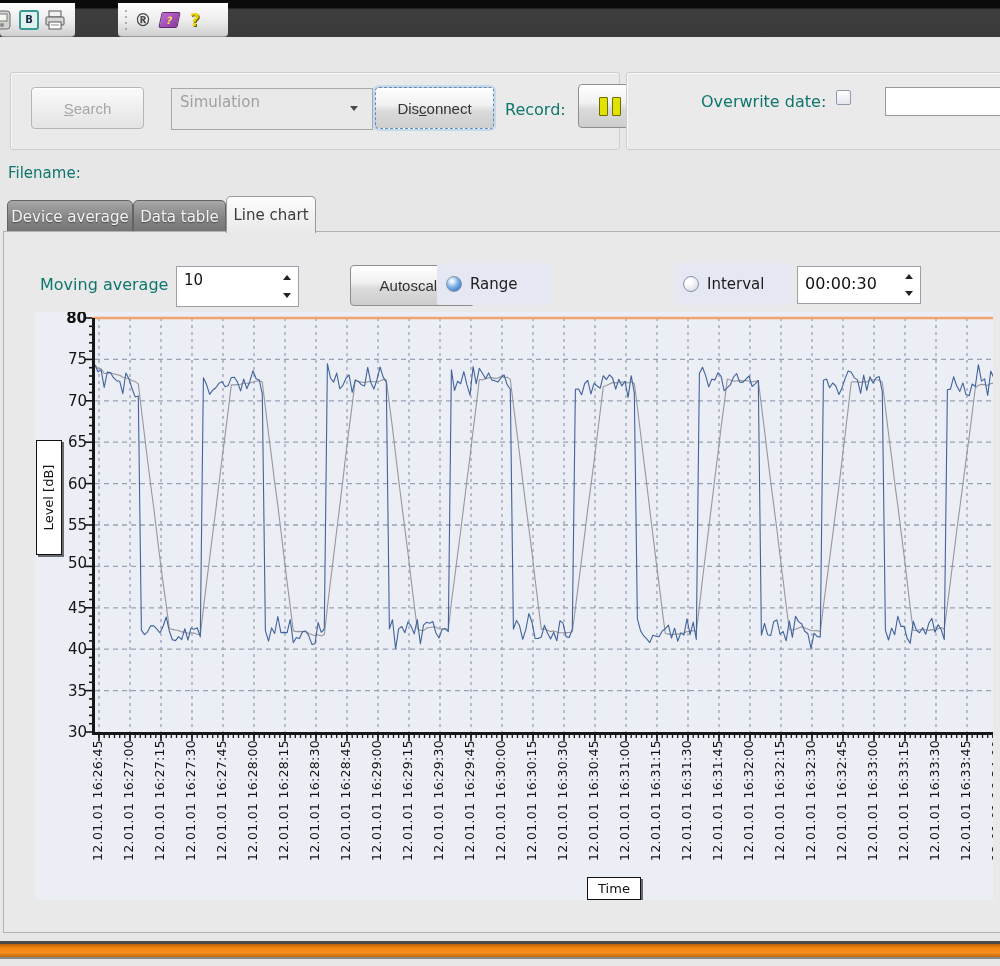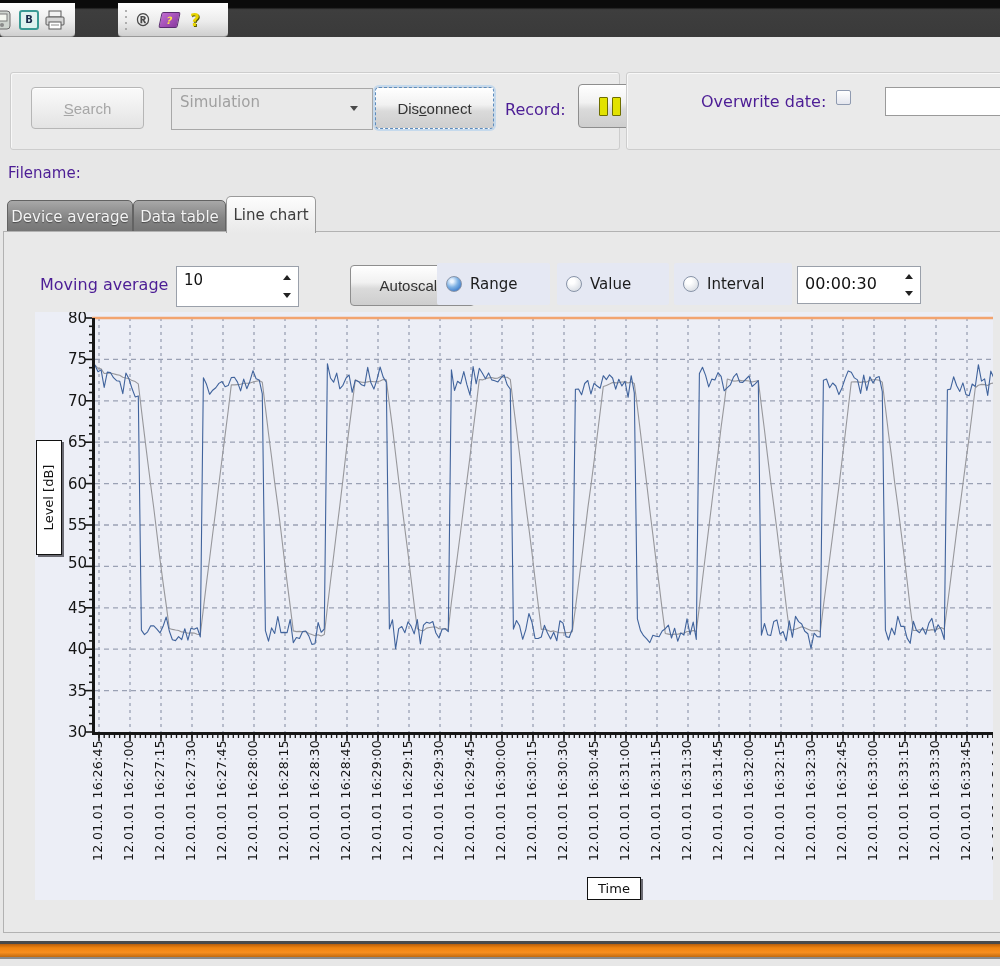--- a/index.html
+++ b/index.html
@@ -39,21 +39,21 @@
     background:linear-gradient(180deg,#fafafa 0%,#efefef 50%,#e3e3e3 100%);}
   .btn.focused{border:1px dashed #5d8cbd;box-shadow:0 0 0 2px #c5d9ec,inset 0 1px 0 #fff;}
   u{text-decoration:underline;}
 
   .combo{position:absolute;left:160px;top:15px;width:200px;height:40px;background:#e9e9e9;
     border:1px solid #a8a8a8;color:#a0a0a0;font-size:15px;}
   .combo .val{position:absolute;left:8px;top:4px;}
   .combo .arrow{position:absolute;right:14px;top:17px;width:0;height:0;
     border-left:4px solid transparent;border-right:4px solid transparent;border-top:5px solid #4a4a4a;}
 
-  .lbl{position:absolute;font-size:15px;color:#4c1d95;}
+  .lbl{position:absolute;font-size:15px;color:#0f766e;}
 
   .pausebars{display:flex;gap:4px;}
   .pausebars i{display:block;width:7px;height:17px;background:#e2e200;border:1px solid #6e6e00;border-radius:1px;}
 
   .checkbox{position:absolute;width:13px;height:13px;border:1px solid #8f9ab0;
     background:linear-gradient(180deg,#ffffff,#e4e6ee);border-radius:2px;}
   .textfield{position:absolute;background:#ffffff;border:1px solid #9a9a9a;font-size:14px;padding:0 4px;
     font-family:"DejaVu Sans",sans-serif;}
 
   
@@ -204,24 +204,20 @@
     <input value="10" style="">
     <span class="spin-up" style="top:8px;"></span>
     <span class="spin-down" style="bottom:8px;"></span>
   </div>
   <button class="btn" style="left:308px;top:265px;width:125px;height:41px;margin-left:42px;">
     <span>Autoscale</span>
   </button>
   <div class="radio-panel" style="left:437px;width:113px;">
     <span class="radio sel"></span>
     <span>Range</span>
-  </div>
-  <div class="radio-panel" style="left:557px;width:112px;">
-    <span class="radio"></span>
-    <span>Value</span>
   </div>
   <div class="radio-panel" style="left:674px;width:118px;">
     <span class="radio"></span>
     <span>Interval</span>
   </div>
   <div class="spinbox" style="left:797px;top:266px;width:122px;height:36px;">
     <input style="font-size: 16px; top: 6px; width: 88px;" value="00:00:30">
     <span class="spin-up" style="top:7px;"></span>
     <span class="spin-down" style="bottom:7px;"></span>
   </div>
@@ -525,21 +521,21 @@
           <line x1="932" y1="423" x2="932" y2="429" stroke="#161616" stroke-width="1.6"></line>
           <rect x="57" y="6" width="3" height="417" fill="#161616"></rect>
           <rect x="57" y="420" width="901" height="3" fill="#161616"></rect>
         </svg></div>
     <div class="axisbox ylabel-box">
       <span>Level [dB]</span>
     </div>
     <div class="axisbox time-box">
       <span>Time</span>
     </div>
-  <div class="ylab" style="top: -4px;">80</div>
+  <div class="ylab" style="top: -4px; font-weight: bold;">80</div>
       <div class="ylab" style="top: 37.4px;">75</div>
       <div class="ylab" style="top: 78.8px;">70</div>
       <div class="ylab" style="top: 120.2px;">65</div>
       <div class="ylab" style="top: 161.6px;">60</div>
       <div class="ylab" style="top: 203px;">55</div>
       <div class="ylab" style="top: 241px;">50</div>
       <div class="ylab" style="top: 285.8px;">45</div>
       <div class="ylab" style="top: 327.2px;">40</div>
       <div class="ylab" style="top: 368.6px;">35</div>
       <div class="ylab" style="top: 410px;">30</div>

